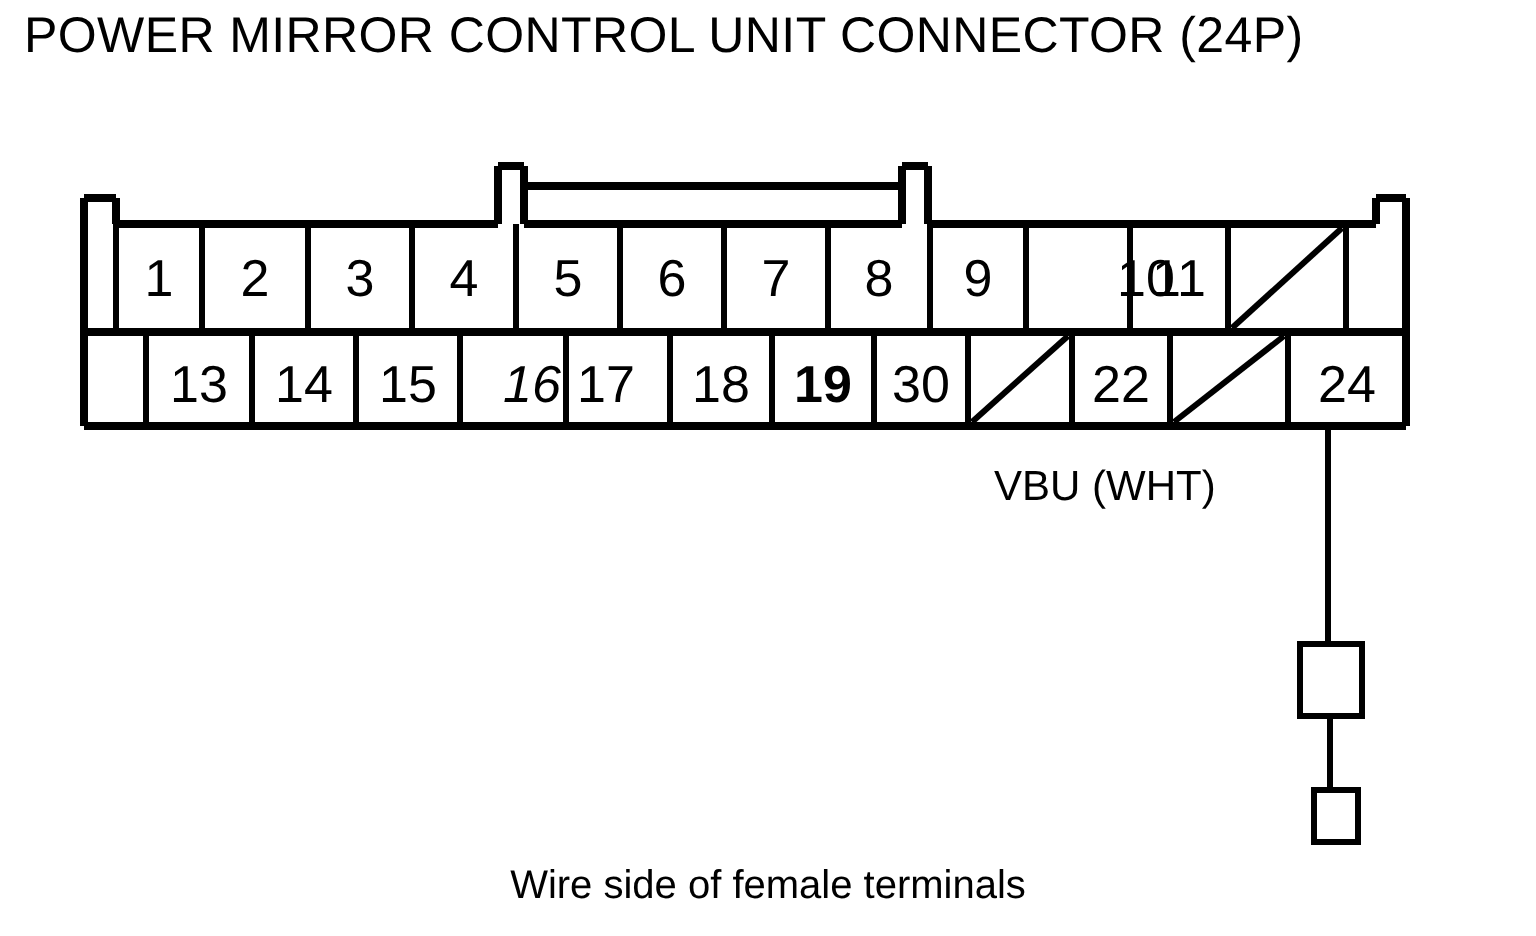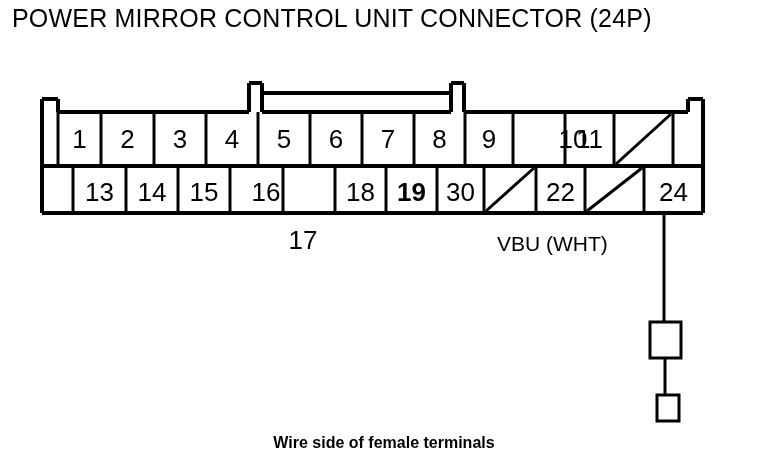--- a/index.html
+++ b/index.html
@@ -34,24 +34,23 @@
     white-space: nowrap;
     font-weight: 400;
   }
 
   .caption-text {
     position: absolute;
     left: 0;
     top: 430px;
     width: 768px;
     text-align: center;
-    font-size: 16px;
+    font-size: 20px;
     line-height: 26px;
     white-space: nowrap;
-    font-weight: bold;
   }
 
   .wire-label {
     position: absolute;
     left: 497px;
     top: 231px;
     font-size: 21px;
     line-height: 25px;
     white-space: nowrap;
   }
@@ -189,22 +188,22 @@
     <div class="cell-number" style="left:362px; top:126px; width:52px;">7</div>
     <div class="cell-number" style="left:414px; top:126px; width:51px;">8</div>
     <div class="cell-number" style="left:465px; top:126px; width:48px;">9</div>
     <div class="cell-number" style="left:501px; top:126px; width:72px;padding-left:36px;">10</div>
     <div class="cell-number" style="left:565px; top:126px; width:49px;">11</div>
     <div class="cell-number" style="left:614px; top:126px; width:59px;"></div>
 
     <div class="cell-number" style="left:73px;  top:179px; width:53px;">13</div>
     <div class="cell-number" style="left:126px; top:179px; width:52px;">14</div>
     <div class="cell-number" style="left:178px; top:179px; width:52px;">15</div>
-    <div class="cell-number" style="left:230px; top:179px; width:72px;">16</div>
-    <div class="cell-number" style="left:283px; top:179px; width:40px;margin-top:48px;">17</div>
+    <div class="cell-number" style="left:230px; top:179px; width:72px;font-style:italic;">16</div>
+    <div class="cell-number" style="left:283px; top:179px; width:40px;">17</div>
     <div class="cell-number" style="left:335px; top:179px; width:51px;">18</div>
     <div class="cell-number" style="left:386px; top:179px; width:51px;font-weight:bold;">19</div>
     <div class="cell-number" style="left:437px; top:179px; width:47px;">30</div>
     <div class="cell-number" style="left:484px; top:179px; width:52px;"></div>
     <div class="cell-number" style="left:536px; top:179px; width:49px;">22</div>
     <div class="cell-number" style="left:585px; top:179px; width:59px;"></div>
     <div class="cell-number" style="left:644px; top:179px; width:59px;">24</div>
 
   </div>
 

